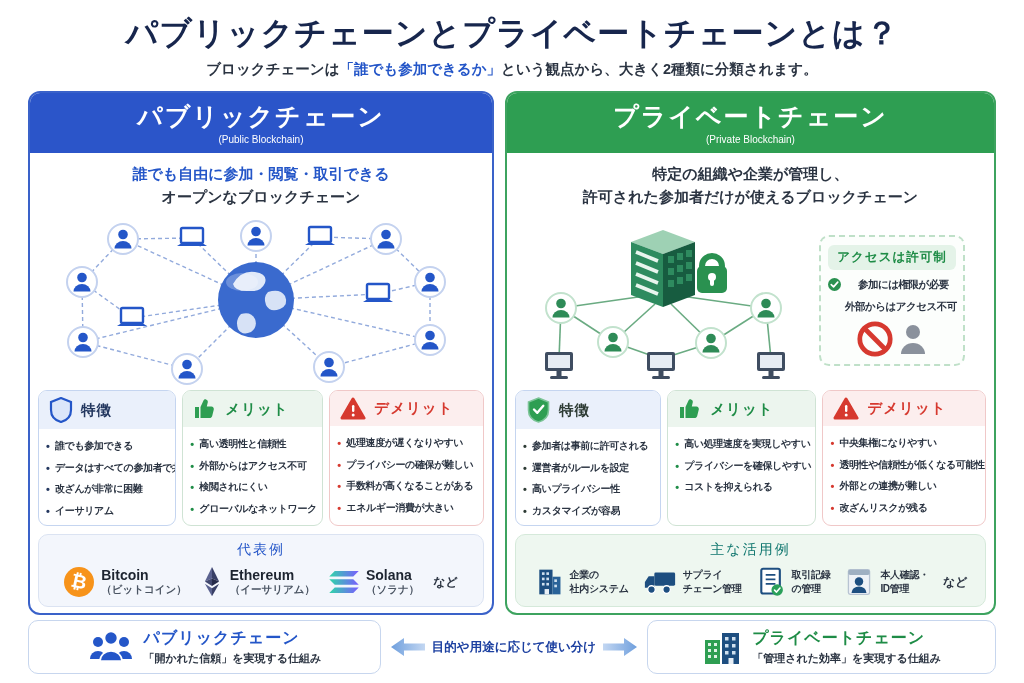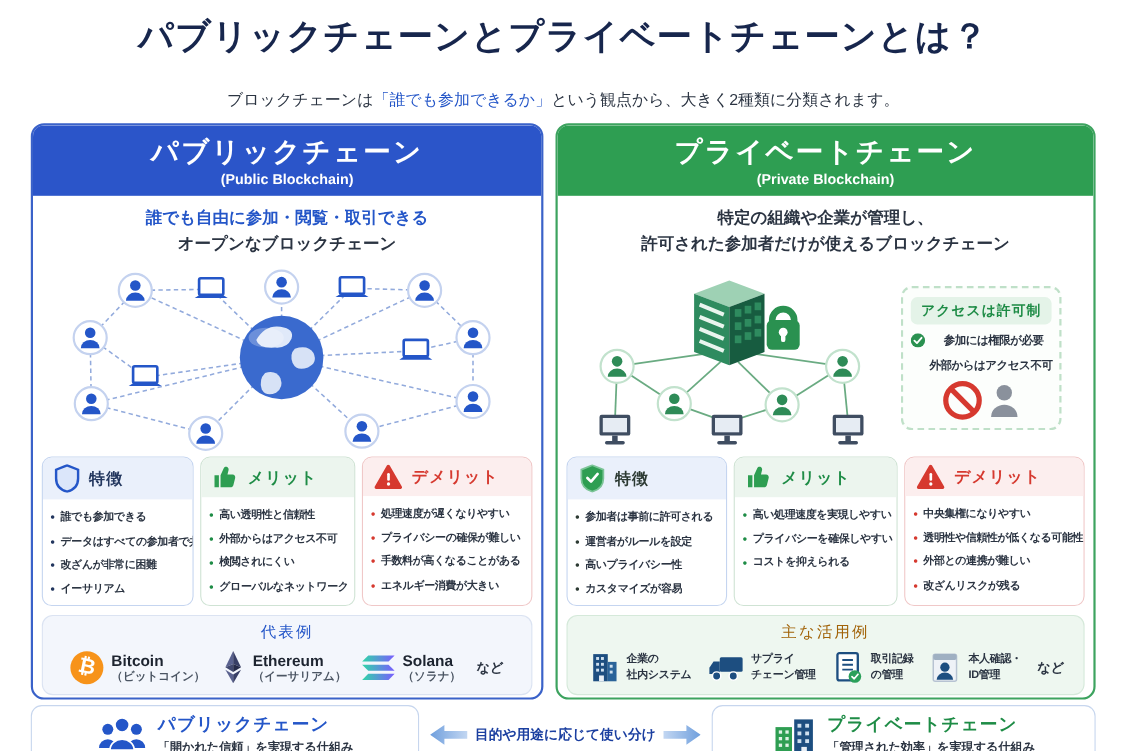--- a/index.html
+++ b/index.html
@@ -5,33 +5,33 @@
   * { margin:0; padding:0; box-sizing:border-box; }
   body {
     width:1024px; height:683px; background:#ffffff;
     font-family:"Liberation Sans","DejaVu Sans",sans-serif;
     color:#27313f; overflow:hidden;
   }
   .page { width:1024px; height:683px; position:relative; }
 
   
   .main-title { text-align:center; font-size:32px; font-weight:900; color:#17264d; letter-spacing:1px; padding-top:12px; }
-  .main-subtitle { text-align:center; font-size:14.5px; font-weight:400; color:#2b3442; margin-top:25px; }
+  .main-subtitle { text-align:center; font-size:14.5px; font-weight:700; color:#2b3442; margin-top:4px; }
   .main-subtitle .hl { color:#2456c8; }
 
   
   .panels { display:flex; gap:11px; padding:0 28px; margin-top:12px; height:524px; }
   .panel { border-radius:12px; background:#fff; overflow:hidden; display:flex; flex-direction:column; }
   .panel.public  { width:466px; border:2px solid #3a62c9; }
   .panel.private { width:491px; border:2px solid #3da35f; }
   .panel-header { text-align:center; color:#fff; padding:7px 0 8px; }
   .panel.public  .panel-header { background:#2b55c9; }
   .panel.private .panel-header { background:#2e9e52; }
   .panel-header .ttl { font-size:25px; font-weight:900; letter-spacing:2px; }
-  .panel-header .sub { font-size:13px; font-weight:700; margin-top:1px; }
+  .panel-header .sub { font-size:10px; font-weight:400; margin-top:1px; }
   .panel-desc { text-align:center; padding:10px 4px 6px; line-height:1.5; font-size:15px; font-weight:800; }
   .panel-desc .l1-blue { color:#2456c8; }
   .panel-desc .l1-dark, .panel-desc .l2 { color:#2b3442; }
 
   .diagram { height:172px; position:relative; }
   .diagram svg { display:block; }
   .private .diagram { display:flex; align-items:center; }
 
   
   .access-box { width:146px; border:2px dashed #bfe0c8; border-radius:10px; background:#fcfefc; padding:8px 7px 6px; margin-right:8px; }
@@ -61,21 +61,21 @@
   .private .feature li::before { color:#2c3a33; }
   .merit li::before { color:#1e8c46; }
   .demerit li::before { color:#d6392f; }
 
   
   .bottom-box { margin:8px 8px 8px; border-radius:10px; padding:6px 8px 8px; }
   .public .bottom-box { background:#f3f6fc; border:1.5px solid #dbe3f2; }
   .private .bottom-box { background:#eef7f0; border:1.5px solid #d5e9da; }
   .bottom-title { text-align:center; font-size:14px; font-weight:400; letter-spacing:2px; }
   .public  .bottom-title { color:#2456c8; }
-  .private .bottom-title { color:#a16207; }
+  .private .bottom-title { color:#0f766e; }
   .bottom-row { display:flex; align-items:center; justify-content:center; gap:14px; margin-top:7px; }
   .coin-item { display:flex; align-items:center; gap:7px; }
   .coin-name { font-size:14px; font-weight:800; color:#1d2430; line-height:1.2; }
   .coin-kana { font-size:10.5px; font-weight:700; color:#4b5563; }
   .btc-badge { width:30px; height:30px; border-radius:50%; background:#f7931a; color:#fff; font-weight:900; font-size:19px; display:flex; align-items:center; justify-content:center; }
   .btc-badge span { transform:rotate(12deg); display:block; }
   .etc-label { font-size:12px; font-weight:700; color:#2b3442; }
   .uc-item { display:flex; align-items:center; gap:6px; }
   .uc-text { font-size:10px; font-weight:700; color:#2b3442; line-height:1.45; white-space:nowrap; letter-spacing:-0.3px; }
 

